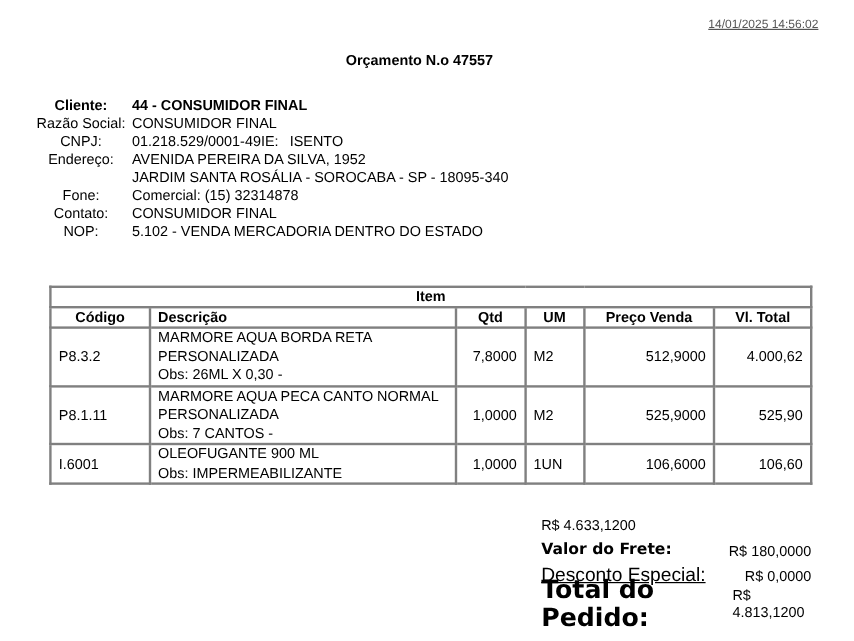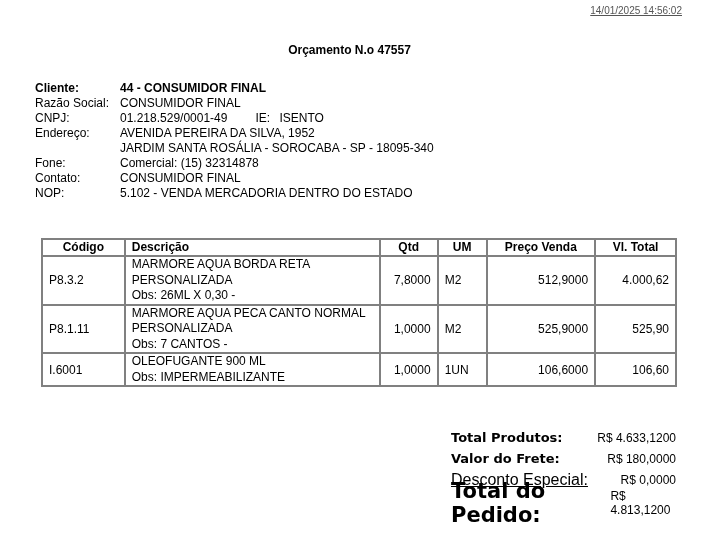--- a/index.html
+++ b/index.html
@@ -1,26 +1,26 @@
 <!DOCTYPE html>
 <html><head>
 <meta charset="utf-8">
 <style>
   html, body { margin:0; padding:0; background:#ffffff; }
   body { width:712px; height:534px; position:relative; overflow:hidden;
          font-family:"Liberation Sans", sans-serif; color:#000; font-size:12px; }
-  .ts { position:absolute; top:5px; right:30px; font-size:10px; color:#555;
+  .ts { position:absolute; top:15px; right:30px; font-size:10px; color:#555;
         text-decoration:underline; }
   .title { position:absolute; top:43px; left:0; width:699px; text-align:center;
            font-weight:bold; font-size:12px; }
-  .info { position:absolute; top:81px; left:35px; }
+  .info { position:absolute; top:81px; left:25px;text-align:center; }
   .info-row { display:flex; height:15px; line-height:15px; font-size:12px; }
   .info-row .lbl { width:85px; }
   .info-row.bold { font-weight:bold; }
-  .ie { margin-left:28px; }
+  .ie { }
   .ie-lbl { margin-right:6px; }
   table.items { position:absolute; top:238px; left:41px; width:636px;
                 border-collapse:collapse; font-size:12px; }
   table.items td, table.items th { border:2px solid #808080; padding:0 6px; }
   table.items th { font-weight:bold; height:15px; line-height:15px; }
   .item-hdr { text-align:center; }
   td.c { text-align:left; }
   td.r { text-align:right; }
   td.desc { line-height:15.5px; }
   .row3 td { height:44px; }
@@ -81,20 +81,23 @@
 <table class="items">
   <colgroup>
     <col style="width:83px">
       <col style="width:256px">
       <col style="width:58px">
     <col style="width:49px">
       <col style="width:109px">
       <col style="width:81px">
   </colgroup>
   <tbody>
+      <tr>
+    <th colspan="6" class="item-hdr">Item</th>
+  </tr>
   <tr>
     <th style="text-align:center">Código</th>
     <th style="text-align:left">Descrição</th>
     <th style="text-align:center">Qtd</th>
     <th style="text-align:center">UM</th>
     <th style="text-align:center">Preço Venda</th>
     <th style="text-align:center">Vl. Total</th>
   </tr>
   <tr class="row3">
     <td class="c">P8.3.2</td>
@@ -129,21 +132,20 @@
     <td class="r">1,0000</td>
     <td class="c">1UN</td>
     <td class="r">106,6000</td>
     <td class="r">106,60</td>
   </tr>
 </tbody>
   </table>
 
 <div class="totals">
   <div class="trow">
-    <span class="tl">Total Produtos:</span>
     <span class="tv">R$ 4.633,1200</span>
   </div>
   <div class="trow">
     <span class="tl">Valor do Frete:</span>
     <span class="tv">R$ 180,0000</span>
   </div>
   <div class="trow plain">
     <span class="tl">Desconto Especial:</span>
     <span class="tv">R$ 0,0000</span>
   </div>

